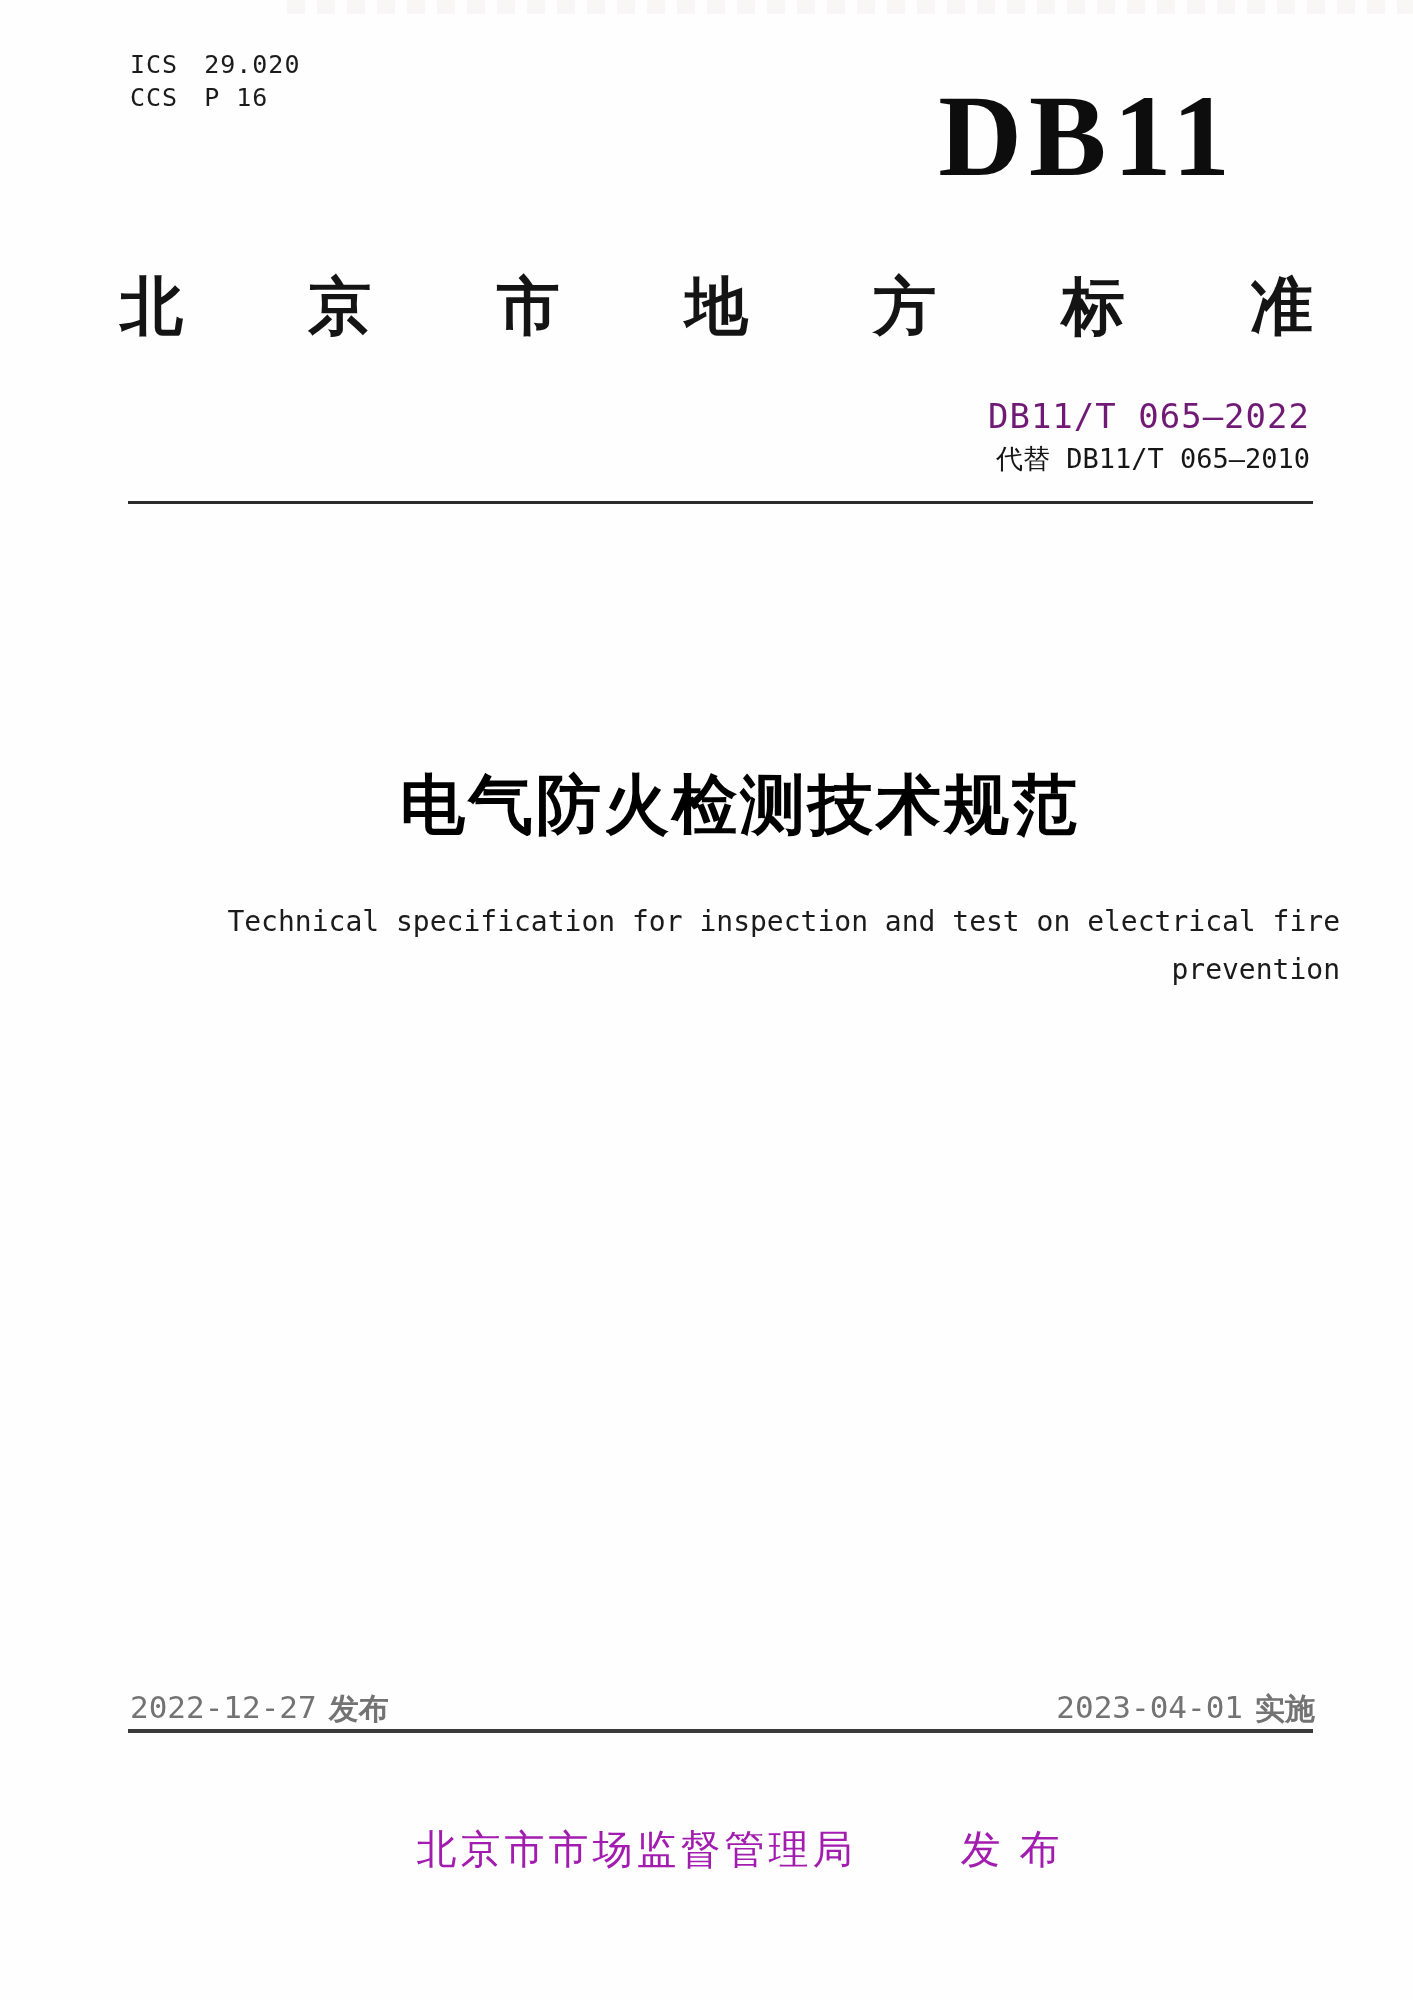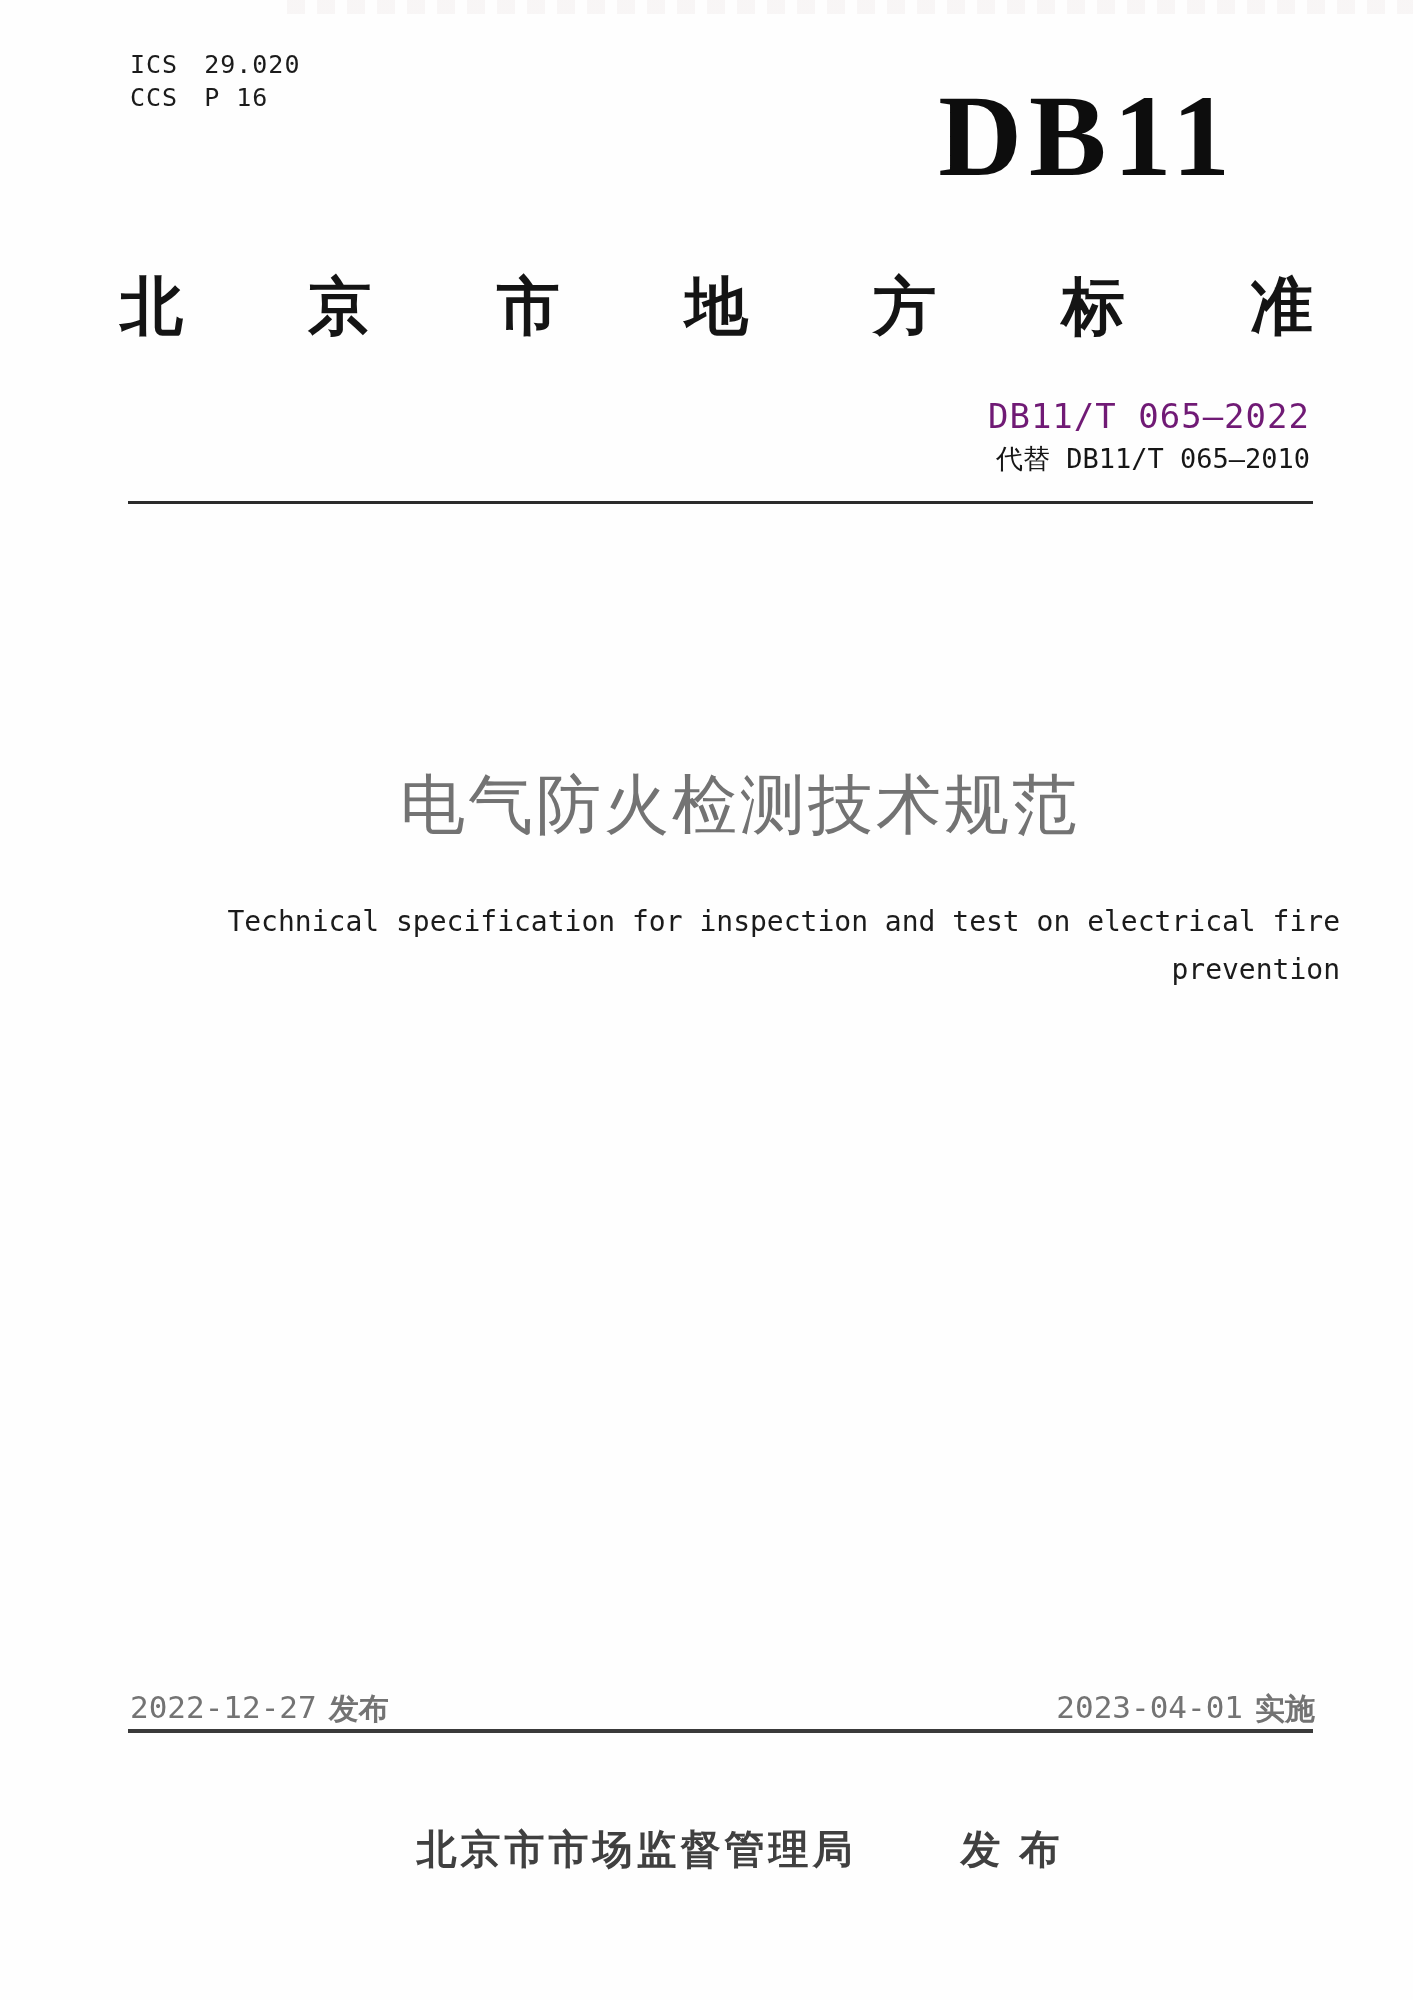--- a/index.html
+++ b/index.html
@@ -81,23 +81,23 @@
     width: 1185px; height: 3px;
     background: #2b2b2b;
   }
 
   .title-cn {
     position: absolute;
     left: 740px; top: 761px;
     transform: translateX(-50%);
     white-space: nowrap;
     font-size: 65px;
-    font-weight: normal;
+    font-weight: bold;
     letter-spacing: 3px;
-    color: #737373;
+    color: #000000;
   }
 
   .title-en {
     position: absolute;
     left: 740px; top: 898px;
     transform: translateX(-50%);
     width: 1200px;
     text-align: right;
     font-family: "DejaVu Sans Mono", monospace;
     font-size: 28px;
@@ -127,23 +127,23 @@
 
   .publisher-row {
     position: absolute;
     left: 740px; top: 1822px;
     transform: translateX(-50%);
     display: flex;
     align-items: baseline;
     gap: 104px;
     white-space: nowrap;
     font-size: 40px;
-    font-weight: bold;
+    font-weight: normal;
     letter-spacing: 4px;
-    color: #404040;
+    color: #a21caf;
   }
 </style>
 </head>
 <body>
 
 <div class="page">
 
   <div class="top-artifact"></div>
 
   <div class="ics-block">

